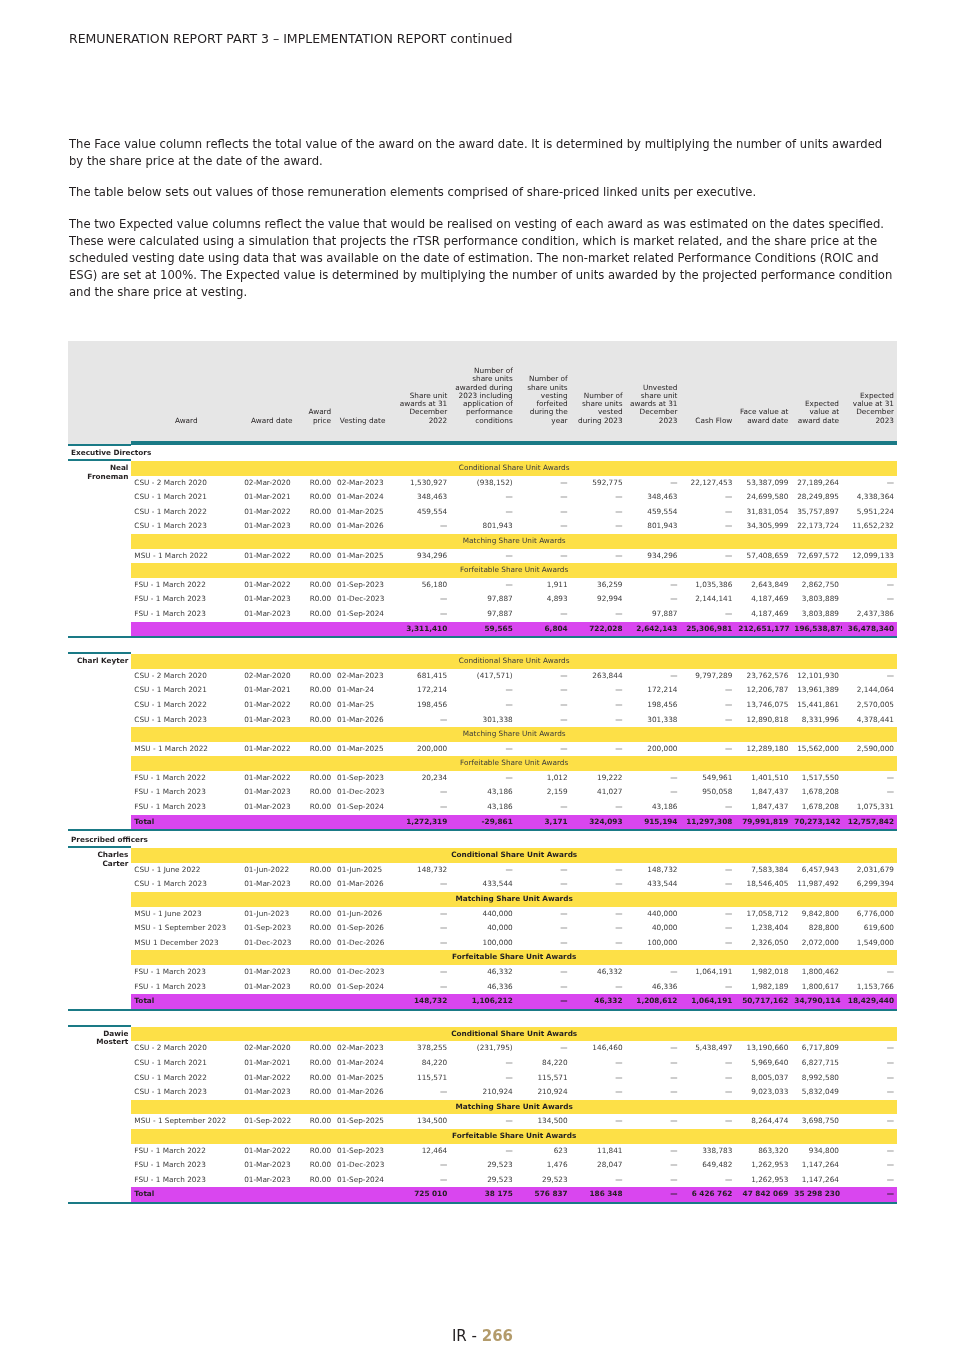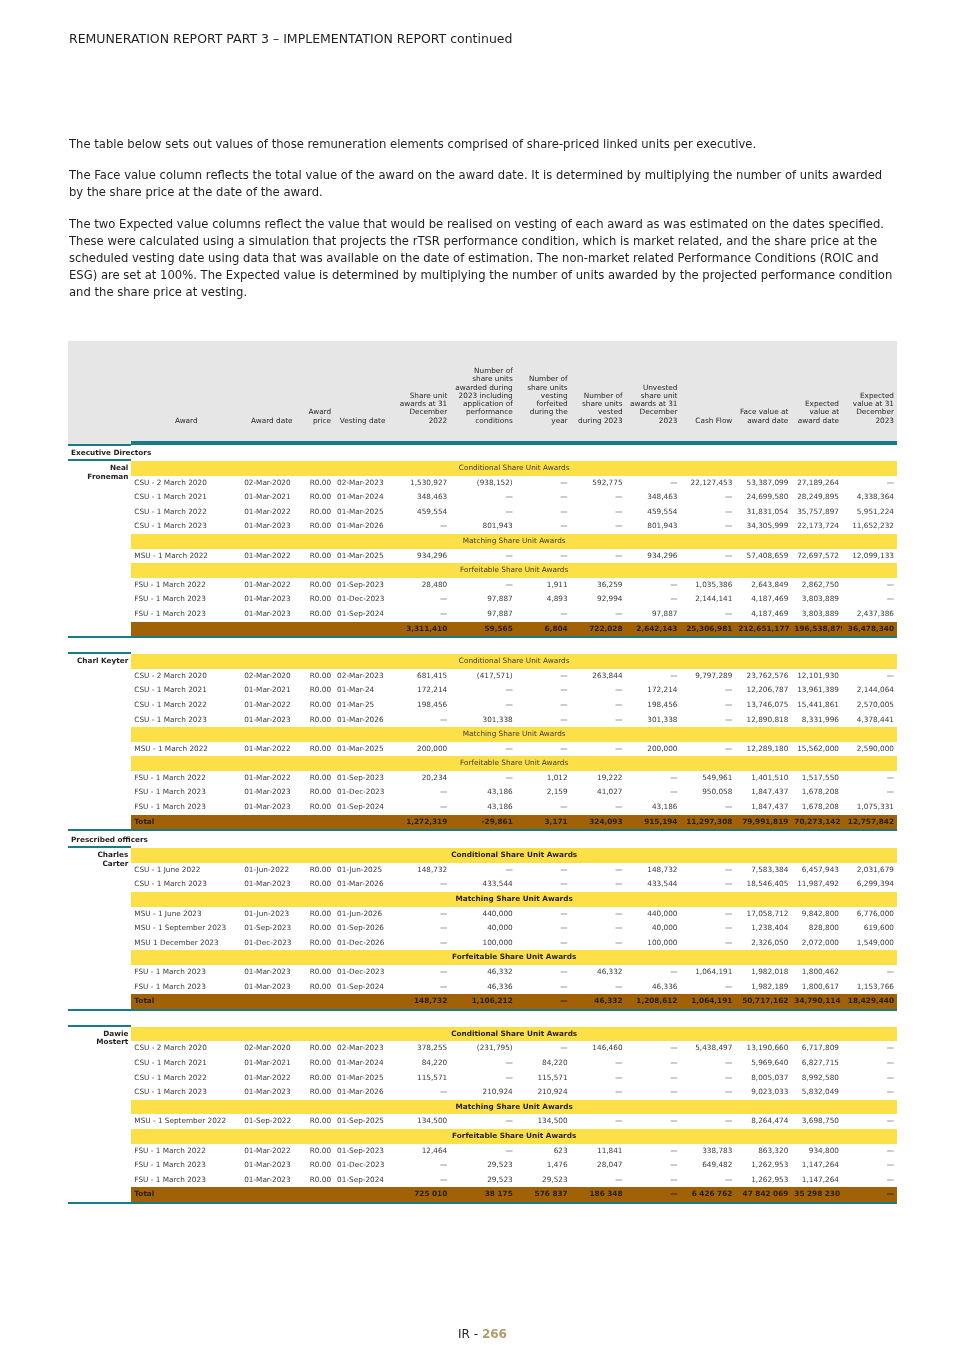--- a/index.html
+++ b/index.html
@@ -33,38 +33,38 @@
   thead tr.bar td { height: 4px; padding: 0; background: #1a7a86; }
   thead tr.bar td.blank { background: #e6e6e6; border-bottom: 2px solid #1a7a86; height: 2px; }
   tbody td { height: 14.6px; line-height: 14.6px; text-align: right; color: #3a3a3a; }
   td.l { text-align: left; }
   td.name {
     font-weight: bold; text-align: right; vertical-align: top; line-height: 8.6px;
     padding-top: 3px; color: #231f20; white-space: normal; background: #fff;
   }
   tr.group td.grp { background: #fde047; text-align: center; }
   tr.group td.grp.bold { font-weight: bold; color: #231f20; }
-  tr.total td.t { background: #a16207; font-weight: bold; color: #231f20; }
+  tr.total td.t { background: #d946ef; font-weight: bold; color: #231f20; }
   tr.cat td { font-weight: bold; text-align: left; color: #231f20; height: 13px; line-height: 13px; border-bottom: 1.5px solid #1a7a86; }
   tr.sep td { height: 2px; padding: 0; border-top: 2px solid #1a7a86; }
   tr.gap td { height: 12px; padding: 0; }
   td.sepname { border-top: 2px solid #1a7a86; }
   .footer {
-    position: absolute; top: 1327px; left: 0; width: 965px; text-align: center; font-size: 12px; color: #231f20;
+    position: absolute; top: 1327px; left: 0; width: 965px; text-align: center; font-size: 15px; color: #231f20;
   }
   .footer .pg { color: #b39b6b; font-weight: bold; }
 </style>
 </head>
 <body>
 
 <div class="running-header">REMUNERATION REPORT PART 3 – IMPLEMENTATION REPORT continued</div>
 
 <div class="section">
+  <p>The Face value column reflects the total value of the award on the award date. It is determined by multiplying the number of units awarded by the share price at the date of the award.</p>
   <p>The table below sets out values of those remuneration elements comprised of share-priced linked units per executive.</p>
-  <p>The Face value column reflects the total value of the award on the award date. It is determined by multiplying the number of units awarded by the share price at the date of the award.</p>
   <p>The two Expected value columns reflect the value that would be realised on vesting of each award as was estimated on the dates specified. These were calculated using a simulation that projects the rTSR performance condition, which is market related, and the share price at the scheduled vesting date using data that was available on the date of estimation. The non-market related Performance Conditions (ROIC and ESG) are set at 100%. The Expected value is determined by multiplying the number of units awarded by the projected performance condition and the share price at vesting.</p>
 </div>
 
 <div class="table-wrap">
   <table>
     <colgroup>
       <col style="width:60px">
         <col style="width:104px">
         <col style="width:58px">
         <col style="width:30px">
@@ -188,21 +188,21 @@
           <td>12,099,133</td>
         </tr>
         <tr class="group">
           <td class="grp" colspan="13">Forfeitable Share Unit Awards</td>
         </tr>
         <tr>
           <td class="l">FSU - 1 March 2022</td>
           <td class="l">01-Mar-2022</td>
           <td>R0.00</td>
           <td class="l">01-Sep-2023</td>
-          <td>28,480</td>
+          <td>56,180</td>
           <td>—</td>
           <td>1,911</td>
           <td>36,259</td>
           <td>—</td>
           <td>1,035,386</td>
           <td>2,643,849</td>
           <td>2,862,750</td>
           <td>—</td>
         </tr>
         <tr>

